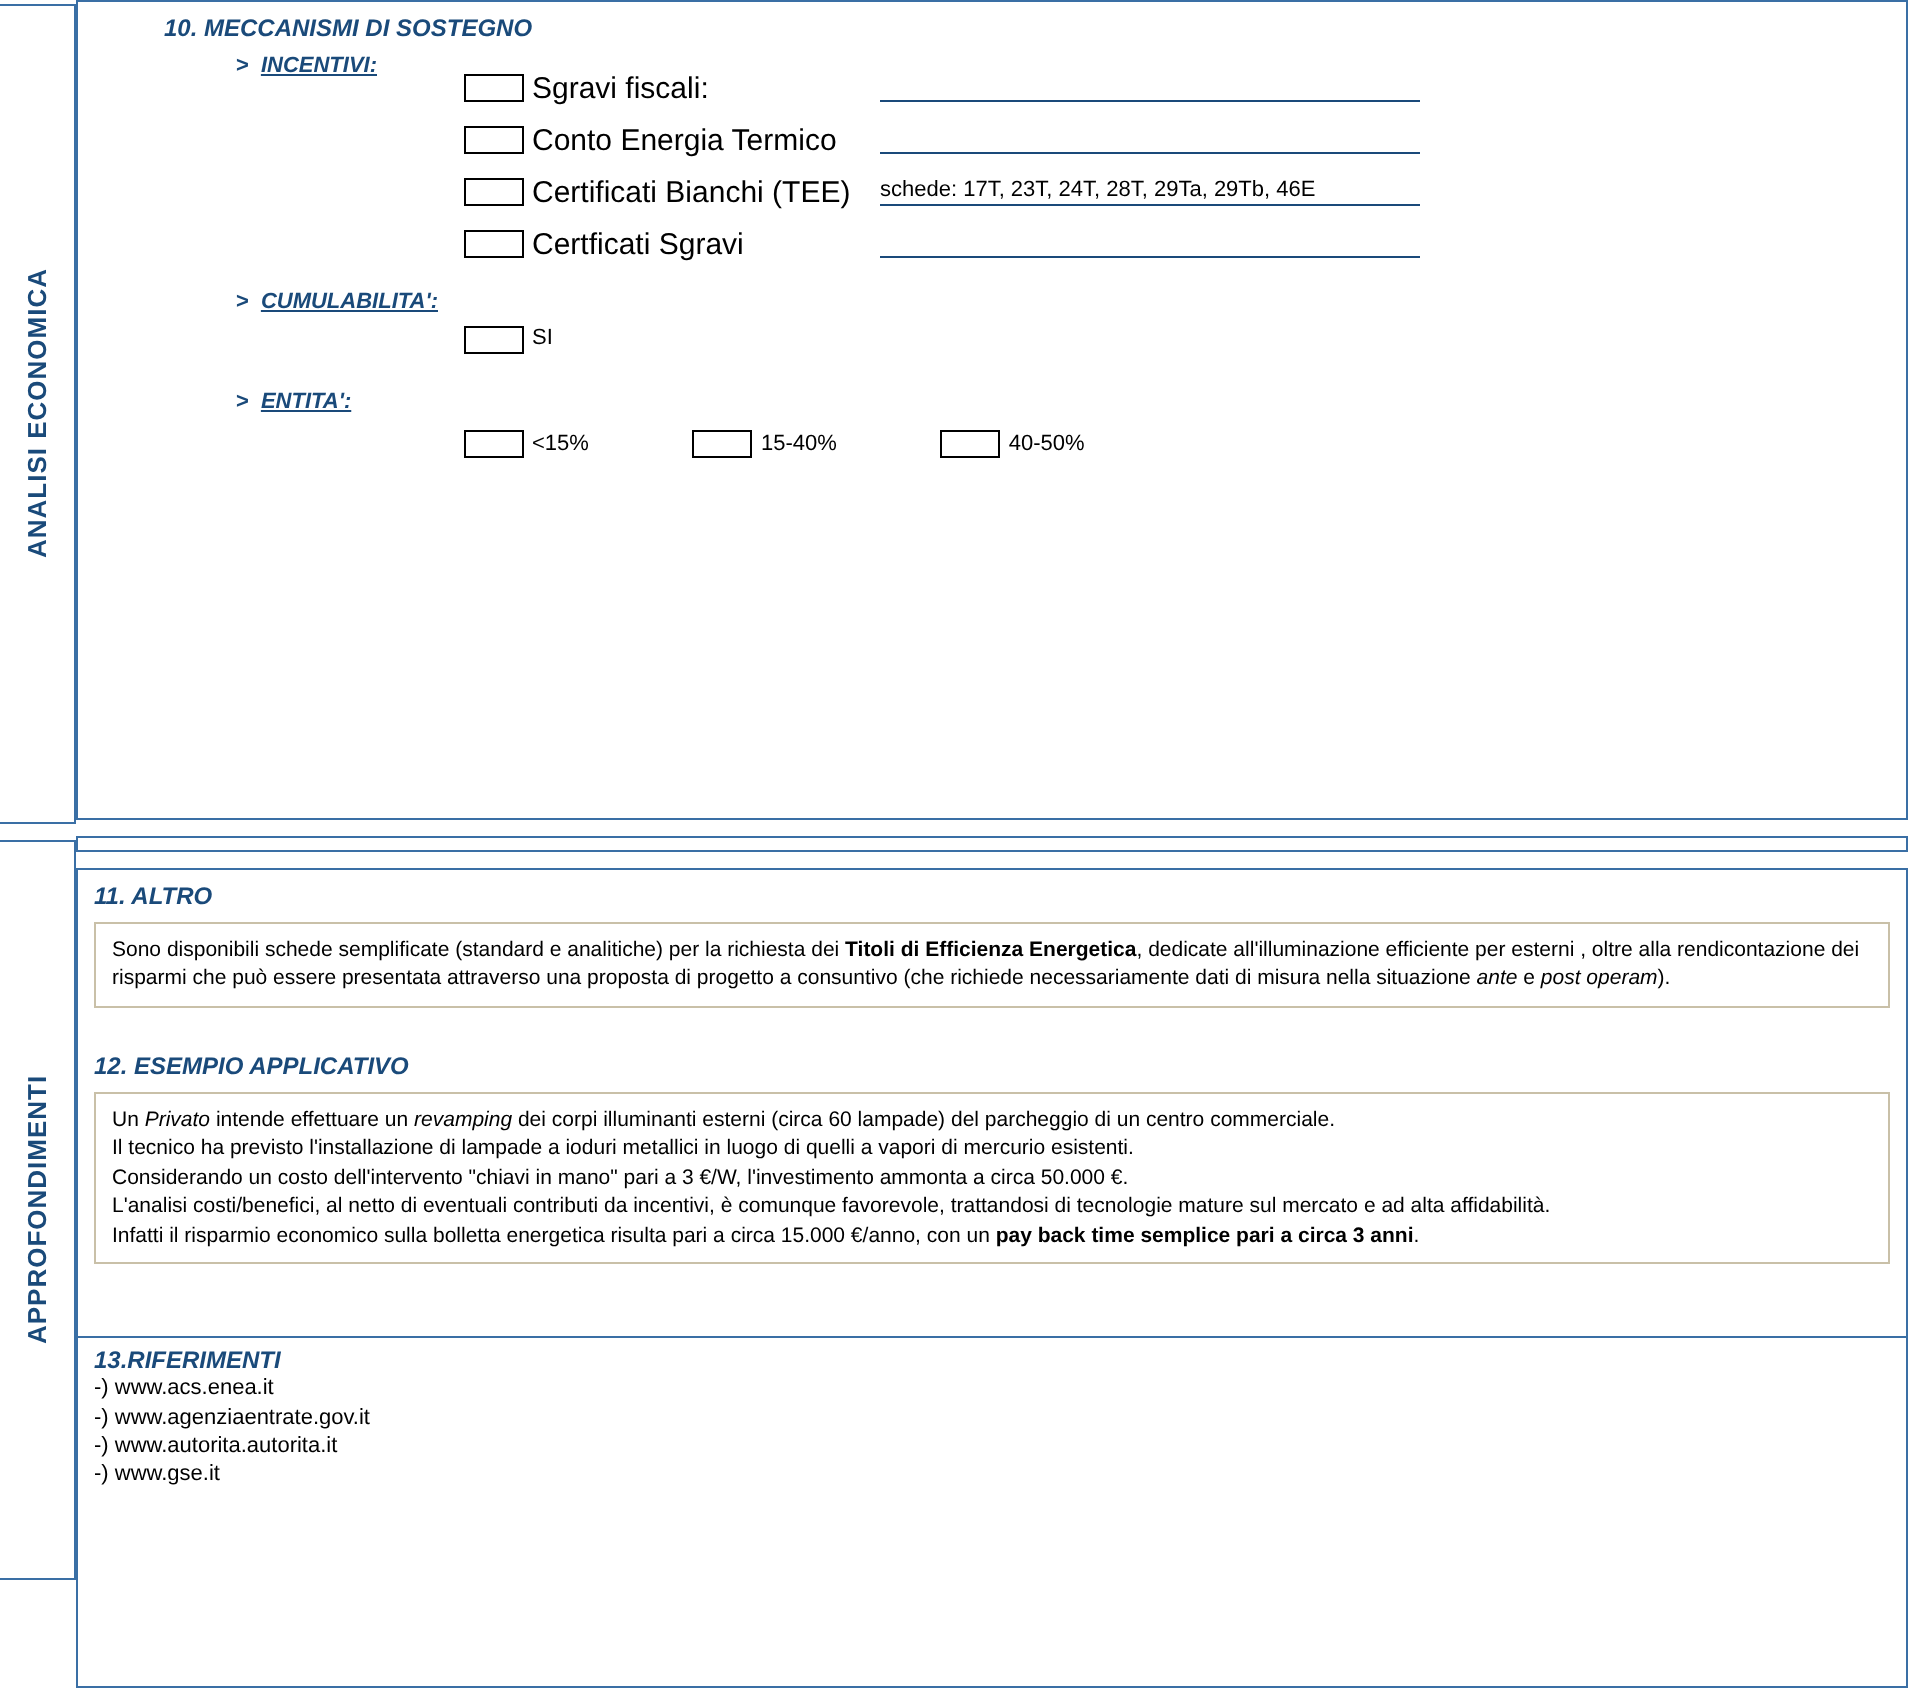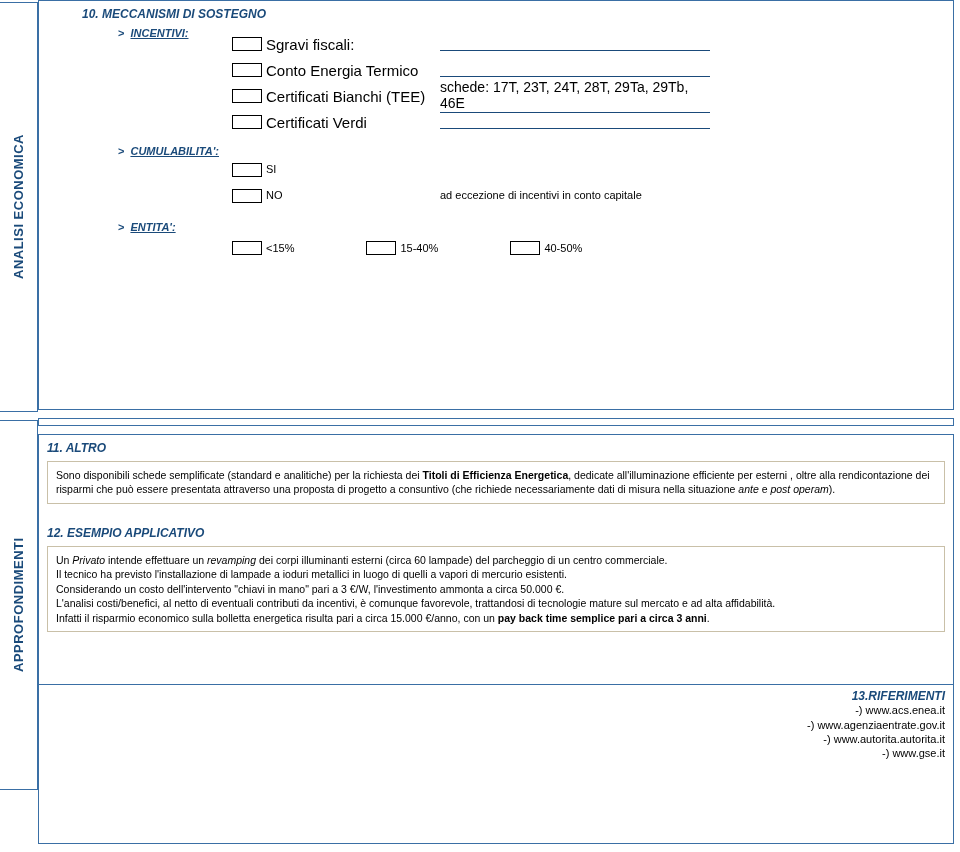--- a/index.html
+++ b/index.html
@@ -104,35 +104,35 @@
   .vline {
     width: 270px;
     border-bottom: 1.2px solid #1a4a7a;
     margin-left: 12px;
     height: 14px;
   }
   .vline-val {
     width: 270px;
     border-bottom: 1.2px solid #1a4a7a;
     margin-left: 12px;
-    font-size: 14px;
+    font-size: 11px;
     padding-bottom: 1px;
   }
   .yn-area {
     margin-left: 150px;
     margin-top: 6px;
   }
   .yn-row { display: flex; align-items: flex-start; margin-bottom: 8px; height: 18px; }
   .yn-lab { margin-left: 4px; width: 162px; }
   .yn-text { margin-left: 12px; font-size: 11px; width: 270px; }
   .entita-row {
     display: flex;
     margin-left: 150px;
     margin-top: 8px;
-    gap: 72px;
+    gap: 52px;
   }
   .ent-item { display: flex; align-items: center; }
   .ent-label { margin-left: 4px; font-size: 11px; }
   .textblock {
     border: 1px solid #c9c0a8;
     padding: 6px 8px;
     font-size: 10.5px;
     line-height: 1.38;
     margin-top: 2px;
   }
@@ -181,40 +181,35 @@
           <div class="chk-label">Conto Energia Termico</div>
           <div class="vline"></div>
         </div>
         <div class="fr">
           <div class="chk"></div>
           <div class="chk-label">Certificati Bianchi (TEE)</div>
           <div class="vline-val">schede: 17T, 23T, 24T, 28T, 29Ta, 29Tb, 46E</div>
         </div>
         <div class="fr">
           <div class="chk"></div>
-          <div class="chk-label">Certificati Verdi</div>
+          <div class="chk-label">Certficati Sgravi</div>
           <div class="vline"></div>
         </div>
       </div>
 
       <div class="subhead-row" style="margin-top:14px;">
         <span class="gt">&gt;</span>
         <span class="sublabel">CUMULABILITA':</span>
       </div>
 
       <div class="yn-area">
         <div class="yn-row">
           <div class="chk"></div>
           <div class="yn-lab">SI</div>
         </div>
-        <div class="yn-row">
-          <div class="chk"></div>
-          <div class="yn-lab">NO</div>
-          <div class="yn-text">ad eccezione di incentivi in conto capitale</div>
-        </div>
       </div>
 
       <div class="subhead-row" style="margin-top:14px;">
         <span class="gt">&gt;</span>
         <span class="sublabel">ENTITA':</span>
       </div>
 
       <div class="entita-row">
         <div class="ent-item">
           <div class="chk"></div>
@@ -234,21 +229,21 @@
     <div class="mid-spacer"></div>
 
     <div class="panel" style="flex:1; padding-bottom:6px;">
 
       <div class="sechead">11. ALTRO</div>
       <div class="textblock">Sono disponibili schede semplificate (standard e analitiche) per la richiesta dei <strong class="b">Titoli di Efficienza Energetica</strong>, dedicate all'illuminazione efficiente per esterni , oltre alla rendicontazione  dei risparmi che può essere presentata attraverso una proposta di progetto a consuntivo (che richiede necessariamente dati di misura nella situazione <em class="i">ante</em> e <em class="i">post operam</em>).</div>
 
       <div class="sechead" style="margin-top:22px;">12. ESEMPIO APPLICATIVO</div>
       <div class="textblock">Un <em class="i">Privato</em> intende effettuare un <em class="i">revamping</em> dei  corpi illuminanti esterni (circa 60 lampade) del parcheggio di un centro commerciale.<br>Il tecnico ha previsto l'installazione di lampade a ioduri metallici in luogo di  quelli a vapori di mercurio esistenti.<br>Considerando  un costo dell'intervento "chiavi in mano" pari a 3 €/W, l'investimento ammonta a circa 50.000 €.<br>L'analisi costi/benefici, al netto di eventuali contributi da incentivi, è comunque favorevole, trattandosi di tecnologie mature sul mercato e ad alta affidabilità.<br>Infatti il risparmio economico sulla bolletta energetica risulta pari a circa 15.000 €/anno, con un  <strong class="b">pay back time semplice pari a circa 3 anni</strong>.</div>
 
-      <div class="rif" style="margin-top:52px;text-align:right;">
+      <div class="rif" style="margin-top:36px;">
         <div class="sechead" style="margin-bottom:0;">13.RIFERIMENTI</div>
         <div class="rif-line">-) www.acs.enea.it</div>
         <div class="rif-line">-) www.agenziaentrate.gov.it</div>
         <div class="rif-line">-) www.autorita.autorita.it</div>
         <div class="rif-line">-) www.gse.it</div>
       </div>
 
     </div>
 
   </div>

